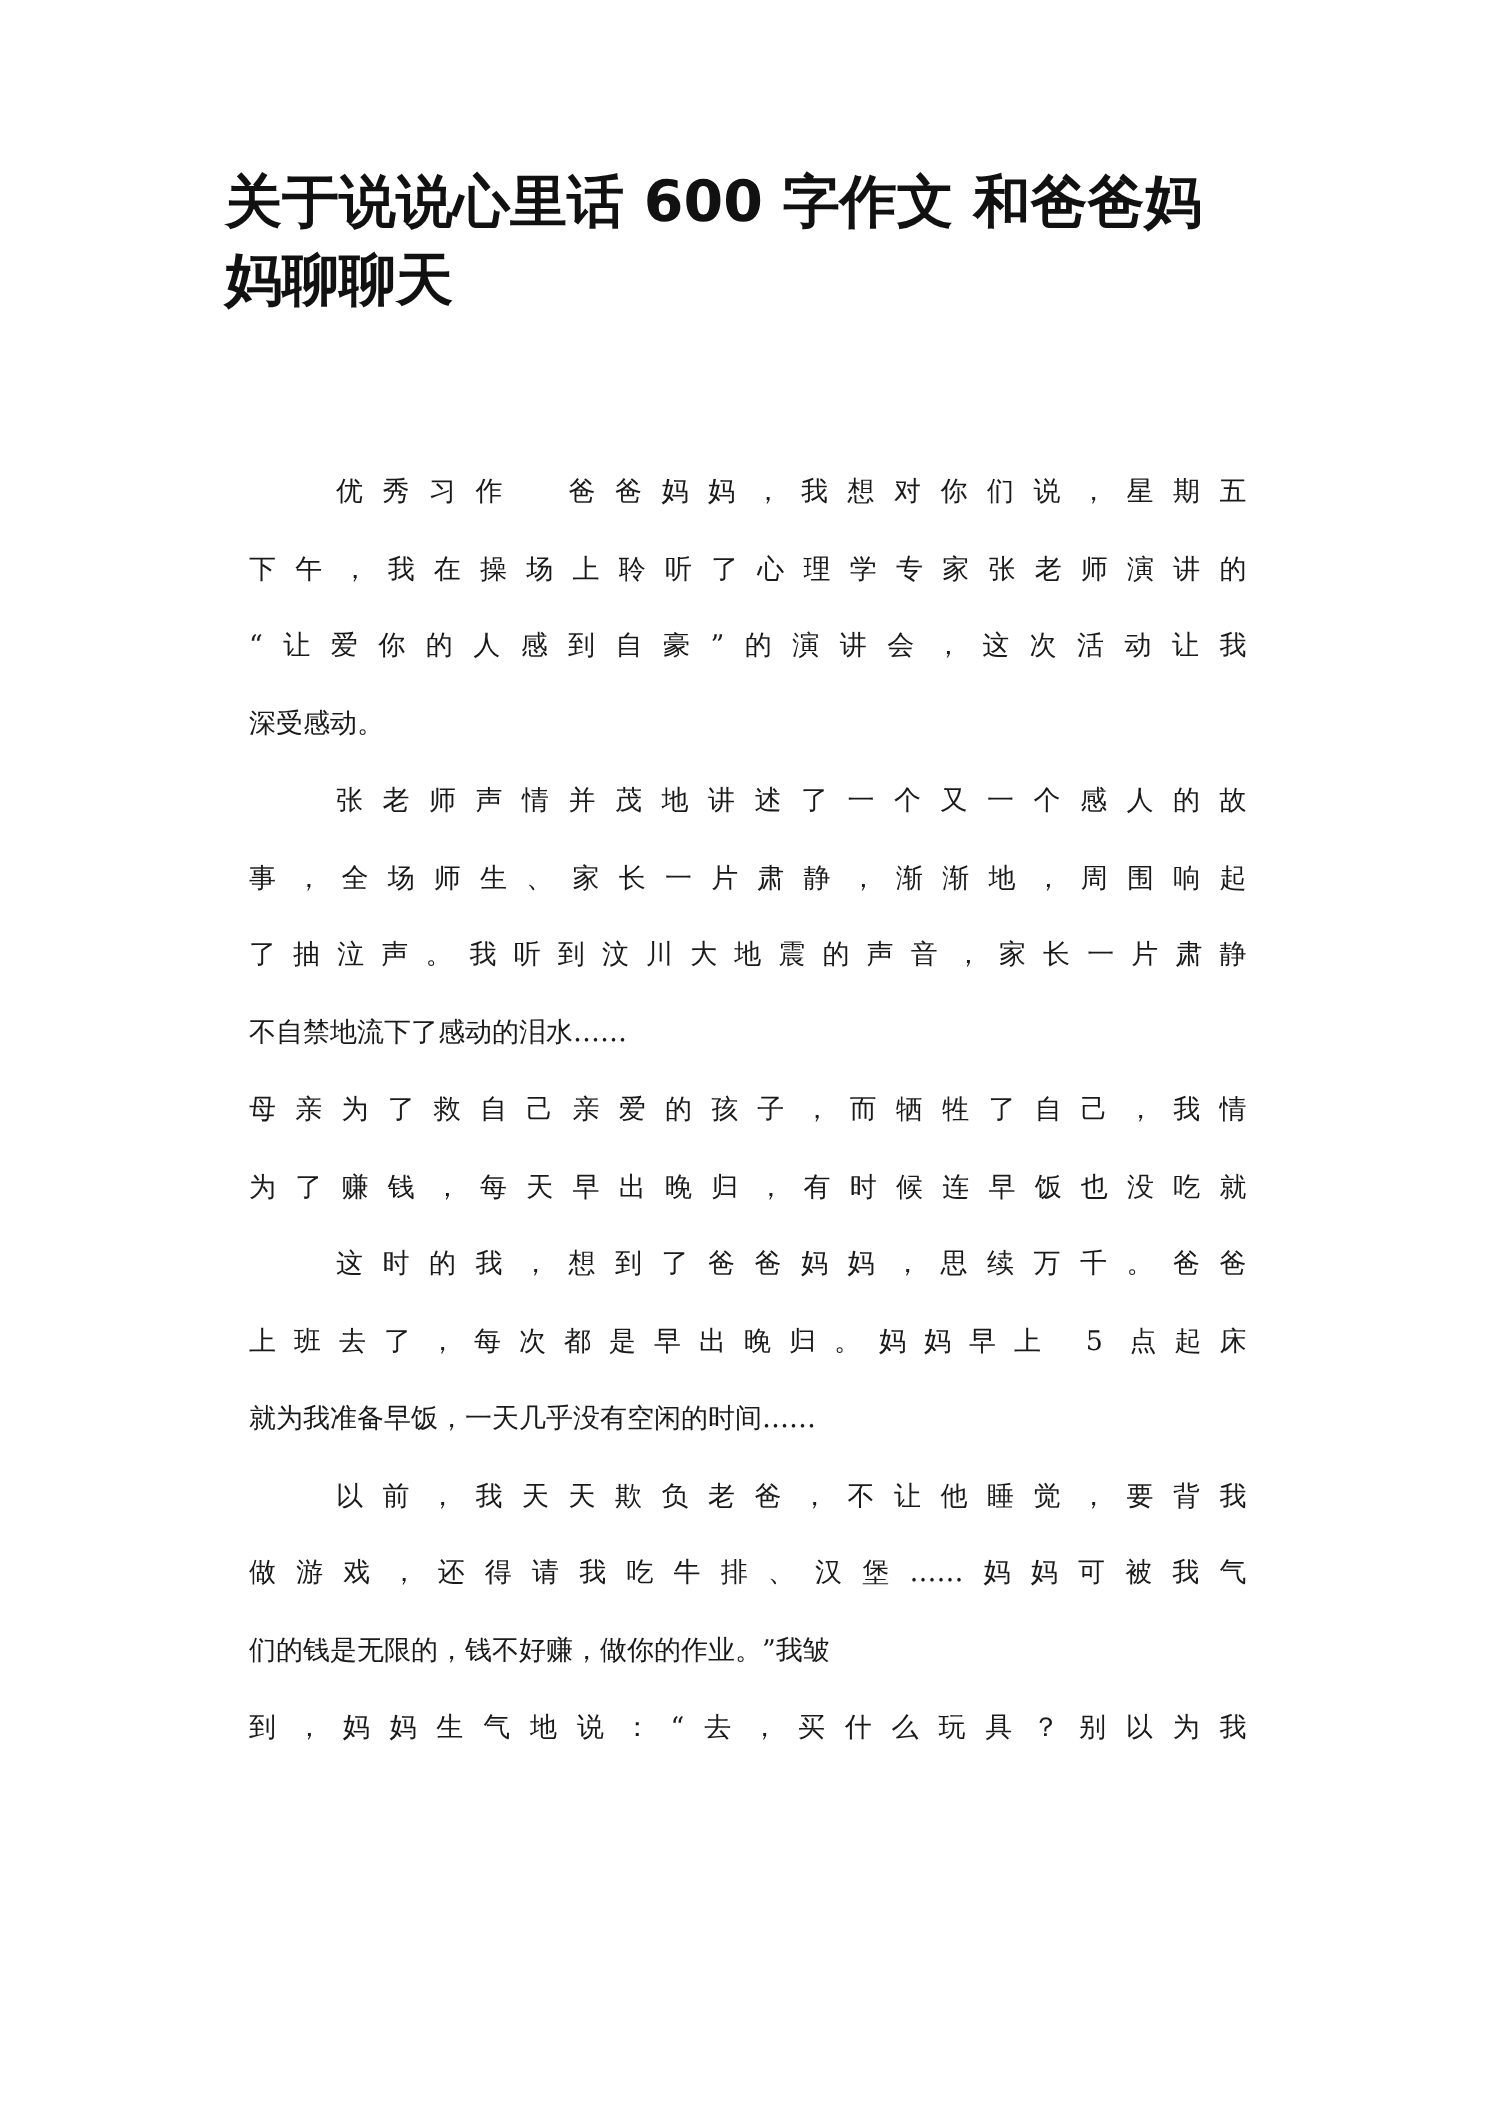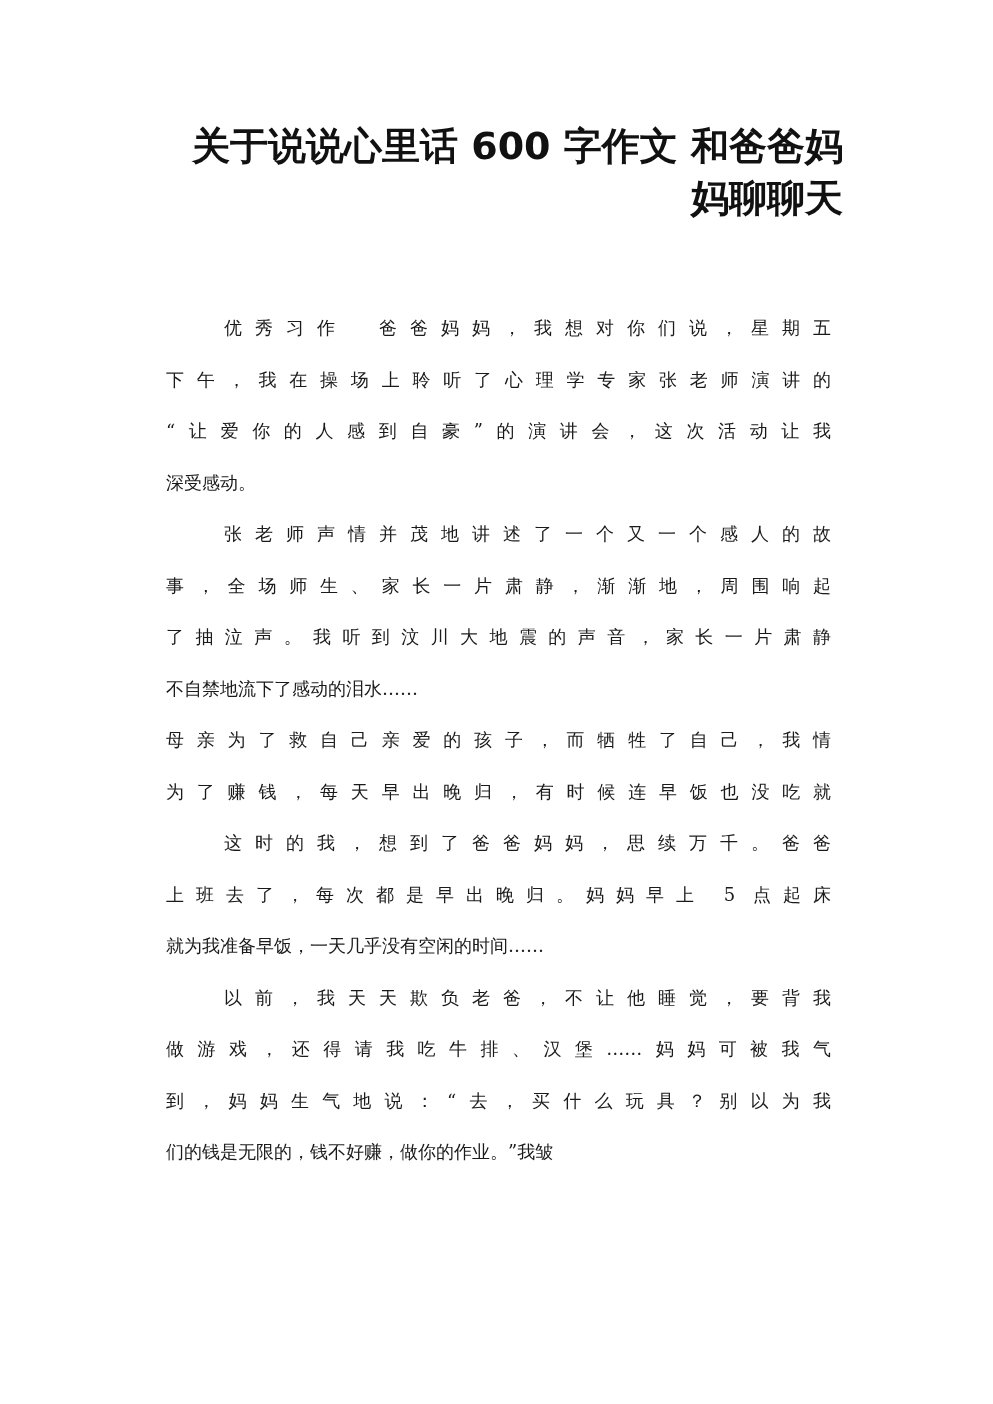--- a/index.html
+++ b/index.html
@@ -18,22 +18,22 @@
       position: absolute;
       left: 0; top: 0;
       width: 993px;
       height: 1404px;
       background: #ffffff;
     }
     .title {
       position: absolute;
       left: 150px;
       width: 693px;
-      top: 120px;
-      text-align: right;
+      top: 108px;
+      text-align: left;
       font-family: "DejaVu Sans", "Liberation Sans", sans-serif;
       font-weight: bold;
       font-size: 38px;
       line-height: 52px;
       color: #111111;
       letter-spacing: 0px;
     }
     .title-line {
       display: block;
       white-space: nowrap;
@@ -96,18 +96,18 @@
     <div class="para">
       <span class="line">为了赚钱，每天早出晚归，有时候连早饭也没吃就</span>
       <span class="line indent">这时的我，想到了爸爸妈妈，思续万千。爸爸</span>
       <span class="line">上班去了，每次都是早出晚归。妈妈早上 5 点起床</span>
       <span class="line last">就为我准备早饭，一天几乎没有空闲的时间……</span>
     </div>
 
     <div class="para">
       <span class="line indent">以前，我天天欺负老爸，不让他睡觉，要背我</span>
       <span class="line">做游戏，还得请我吃牛排、汉堡……妈妈可被我气</span>
+      <span class="line last">们的钱是无限的，钱不好赚，做你的作业。”我皱</span>
       <span class="line">到，妈妈生气地说：“去，买什么玩具？别以为我</span>
-      <span class="line last">们的钱是无限的，钱不好赚，做你的作业。”我皱</span>
     </div>
 
   </div>
 </div>
 
 </body></html>

